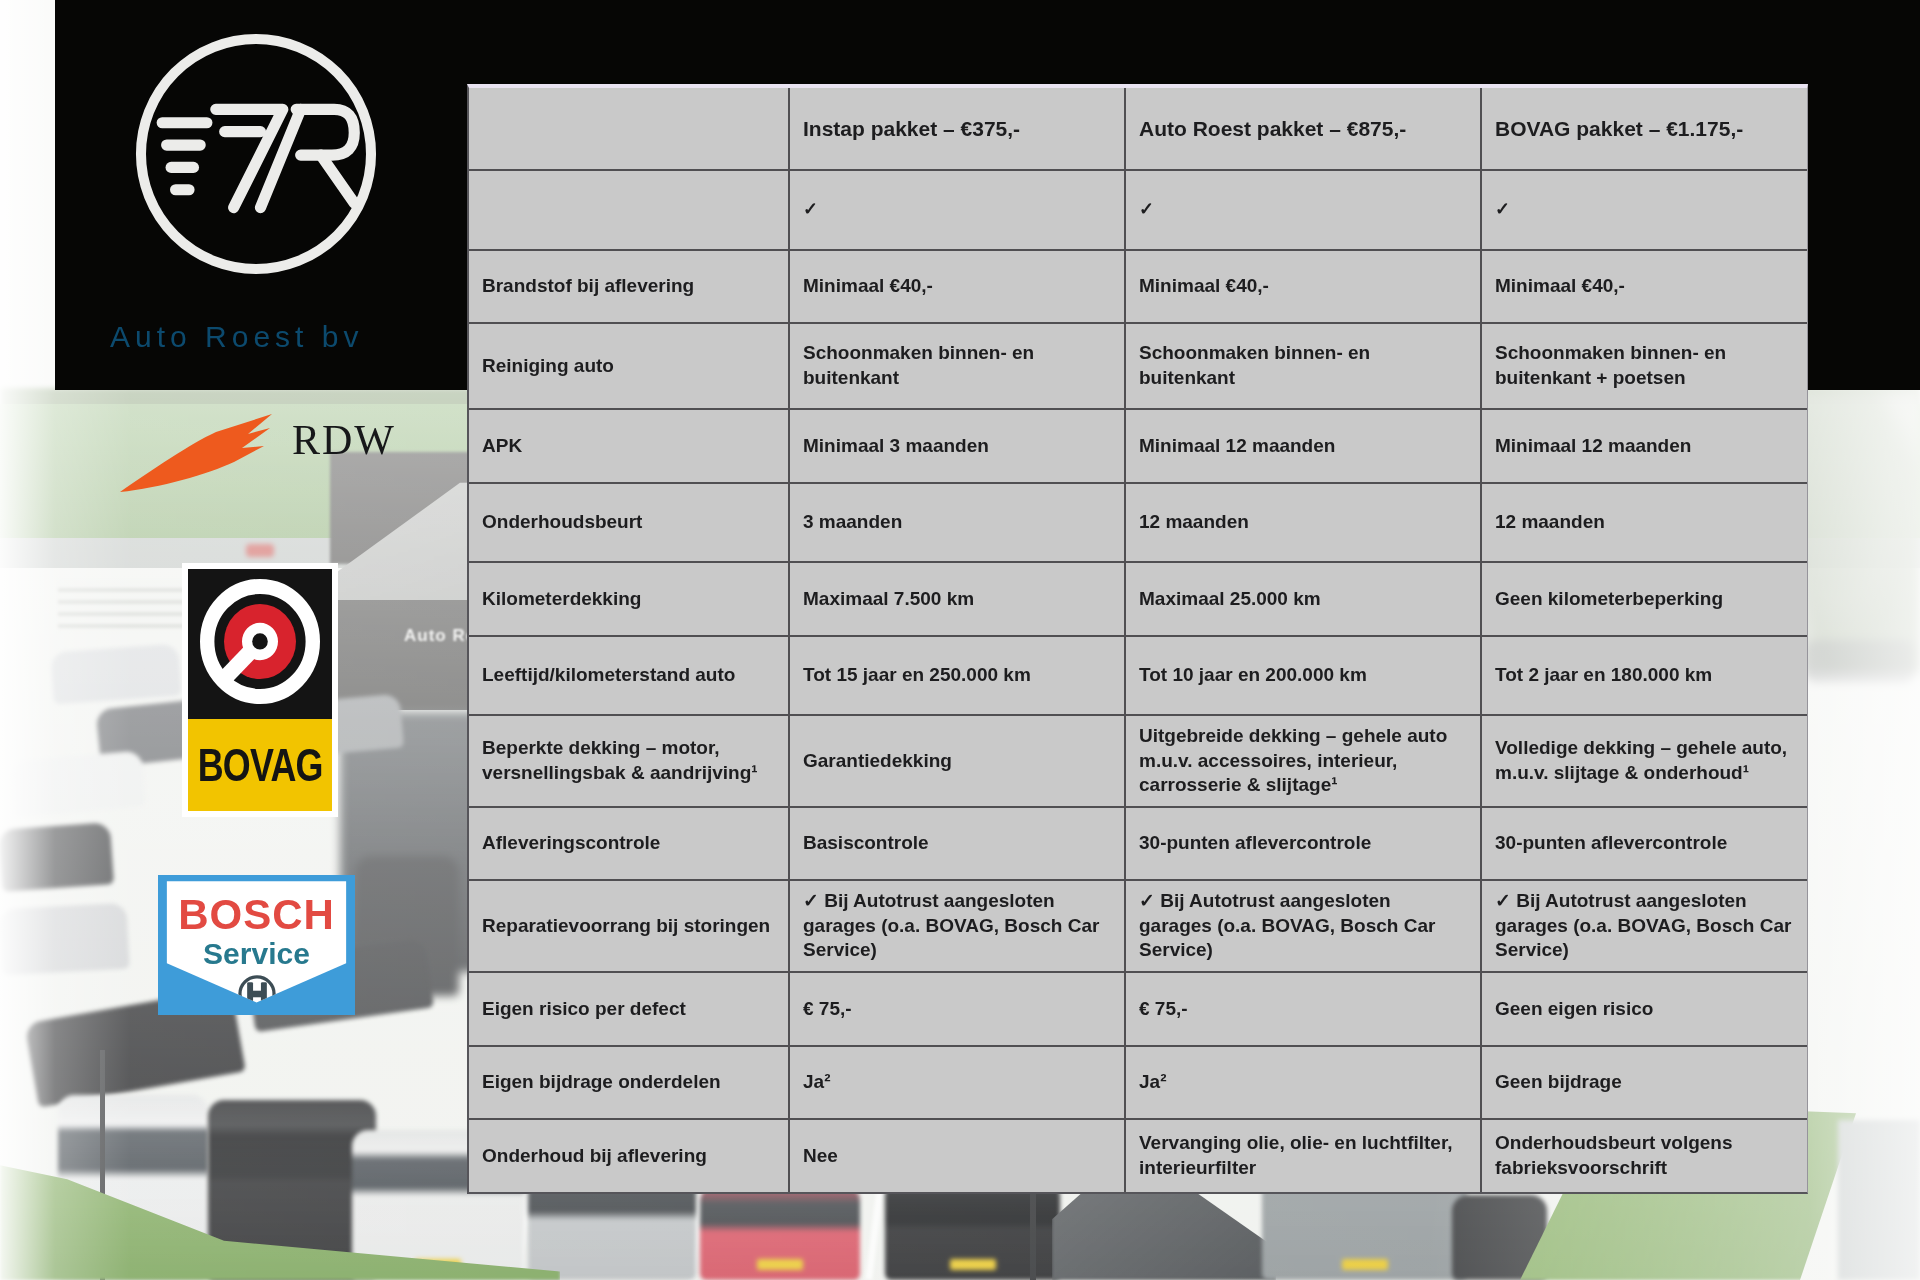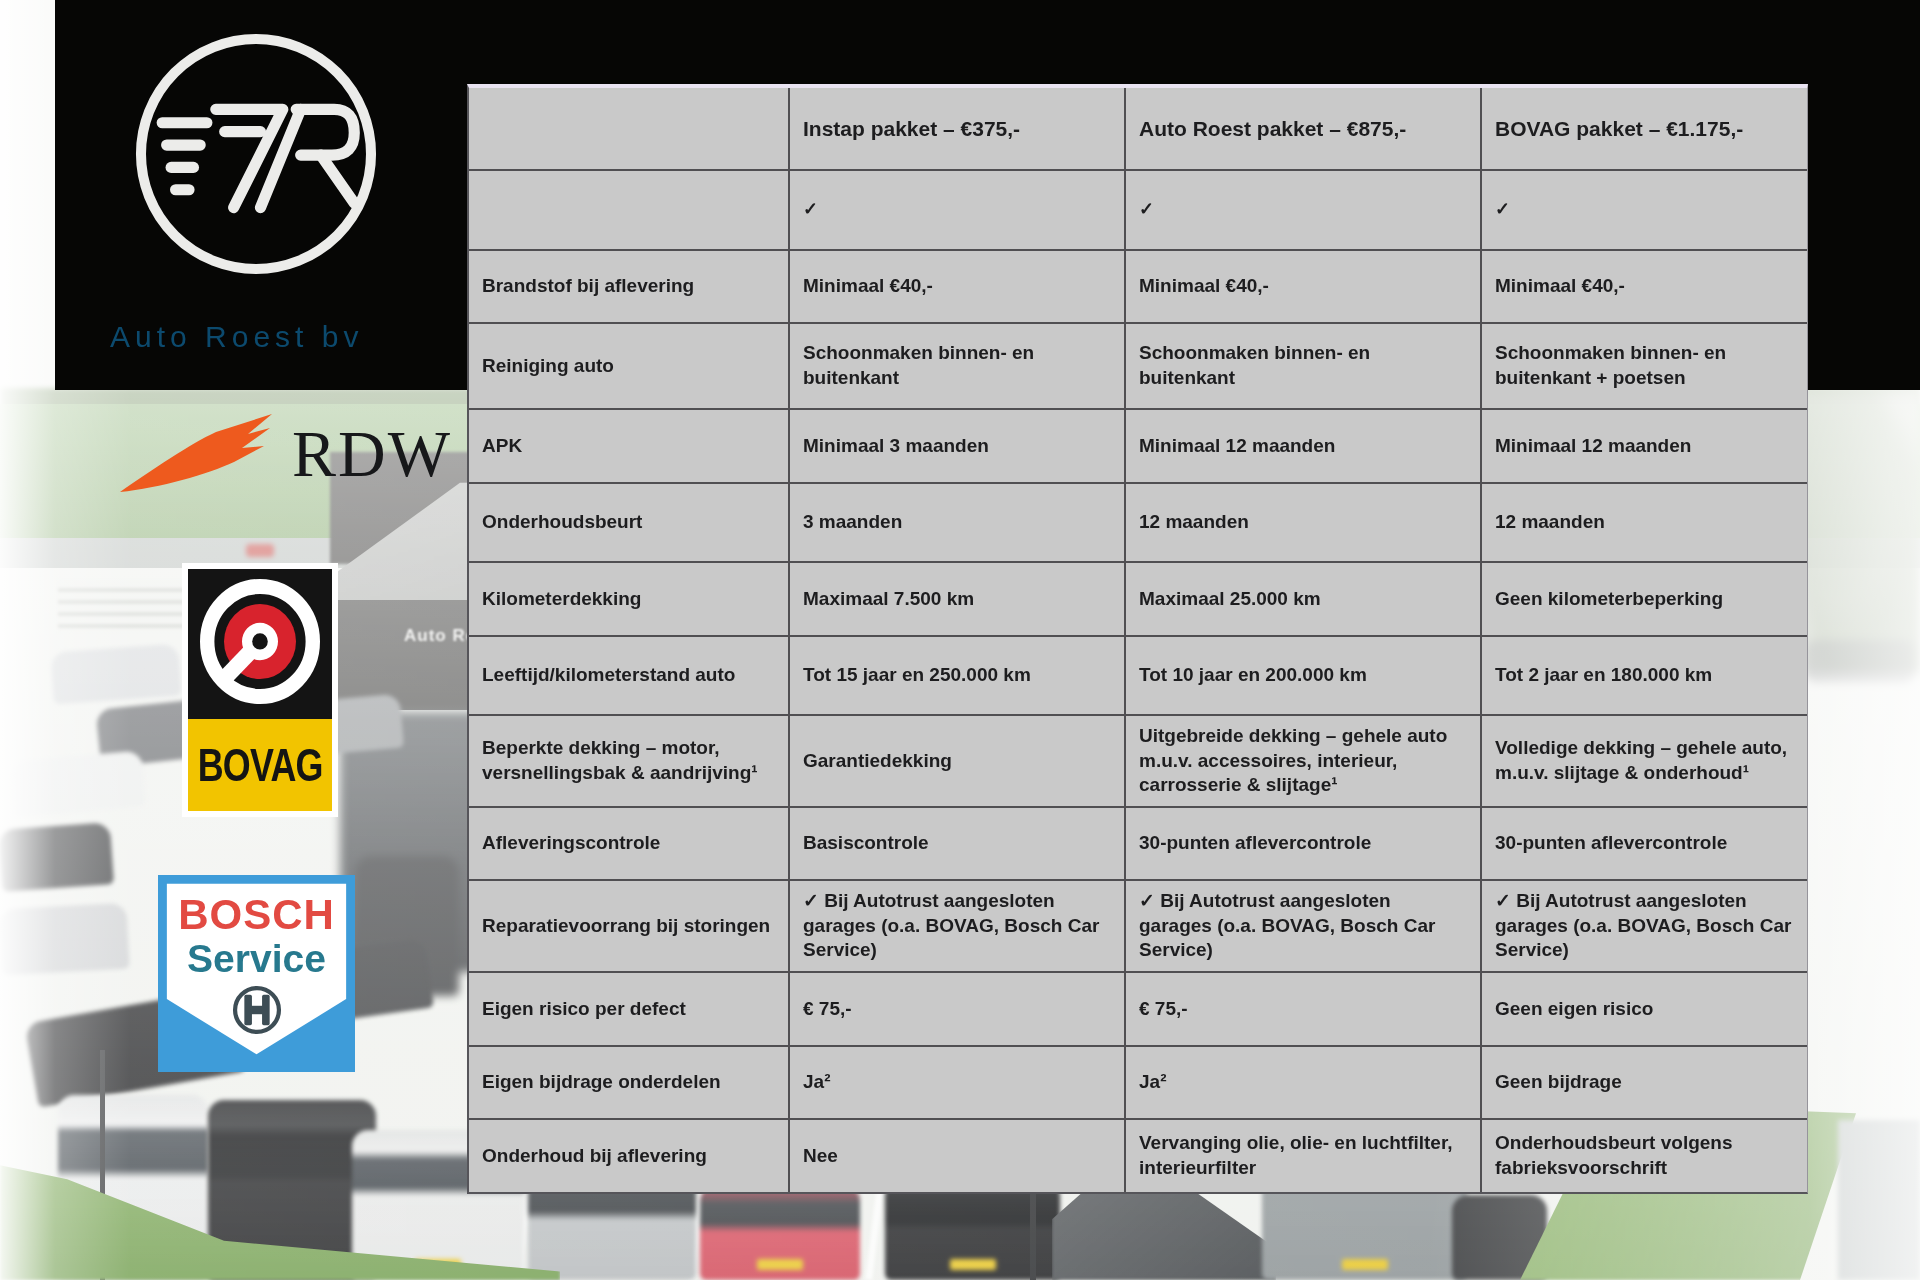--- a/index.html
+++ b/index.html
@@ -38,35 +38,35 @@
   .trow:nth-child(3){height:73px}  .trow:nth-child(4){height:86px}
   .trow:nth-child(5){height:74px}  .trow:nth-child(6){height:79px}
   .trow:nth-child(7){height:74px}  .trow:nth-child(8){height:79px}
   .trow:nth-child(9){height:92px}  .trow:nth-child(10){height:73px}
   .trow:nth-child(11){height:92px} .trow:nth-child(12){height:74px}
   .trow:nth-child(13){height:73px} .trow:nth-child(14){height:74px}
   .trow.header .cell{font-size:21px;}
   .trow.checkrow .cell{font-size:18px;}
   
   #rdw-logo{position:absolute;left:112px;top:408px;z-index:20;display:flex;align-items:flex-start;}
-  #rdw-text{font-family:"Liberation Serif",serif;font-size:66px;color:#17181a;margin:8px 0 0 10px;
+  #rdw-text{font-family:"Liberation Serif",serif;font-size:42px;color:#17181a;margin:8px 0 0 10px;
             letter-spacing:2px;}
   
   #bovag-logo{position:absolute;left:182px;top:563px;width:156px;height:254px;background:#fff;
      z-index:20;padding:6px;box-sizing:border-box;display:flex;flex-direction:column;}
   #bovag-emblem{width:100%;height:150px;}
   #bovag-yellow{flex:1;background:#f2c400;display:flex;align-items:center;justify-content:center;}
   #bovag-text{font-size:46px;font-weight:800;color:#151513;transform:scaleX(.78);letter-spacing:-1px;}
   
-  #bosch-logo{position:absolute;left:158px;top:875px;width:197px;height:197px;background:#3e9cd9;z-index:20;}
+  #bosch-logo{position:absolute;left:158px;top:875px;width:197px;height:140px;background:#3e9cd9;z-index:20;}
   #bosch-white{position:absolute;inset:0;background:#fff;
      clip-path:polygon(4.5% 4.5%, 95.5% 4.5%, 95.5% 63%, 50% 91%, 4.5% 63%);
      display:flex;flex-direction:column;align-items:center;}
   #bosch-word{margin-top:16px;font-size:42px;font-weight:800;color:#e24a42;letter-spacing:1px;}
-  #bosch-service{margin-top:-2px;font-size:39px;font-weight:bold;color:#27798e;}
+  #bosch-service{margin-top:-2px;font-size:30px;font-weight:bold;color:#27798e;}
   
   #building-sign{position:absolute;left:404px;top:626px;color:#e8e8e6;font-size:17px;font-weight:bold;
      z-index:1;filter:blur(1px);letter-spacing:1px;}
 </style>
 </head>
 <body>
 
 <div id="scene">
 
   <div class="abs blur2" style="left:0;top:388px;width:1920px;height:26px;background:#6c8a58;"></div>

